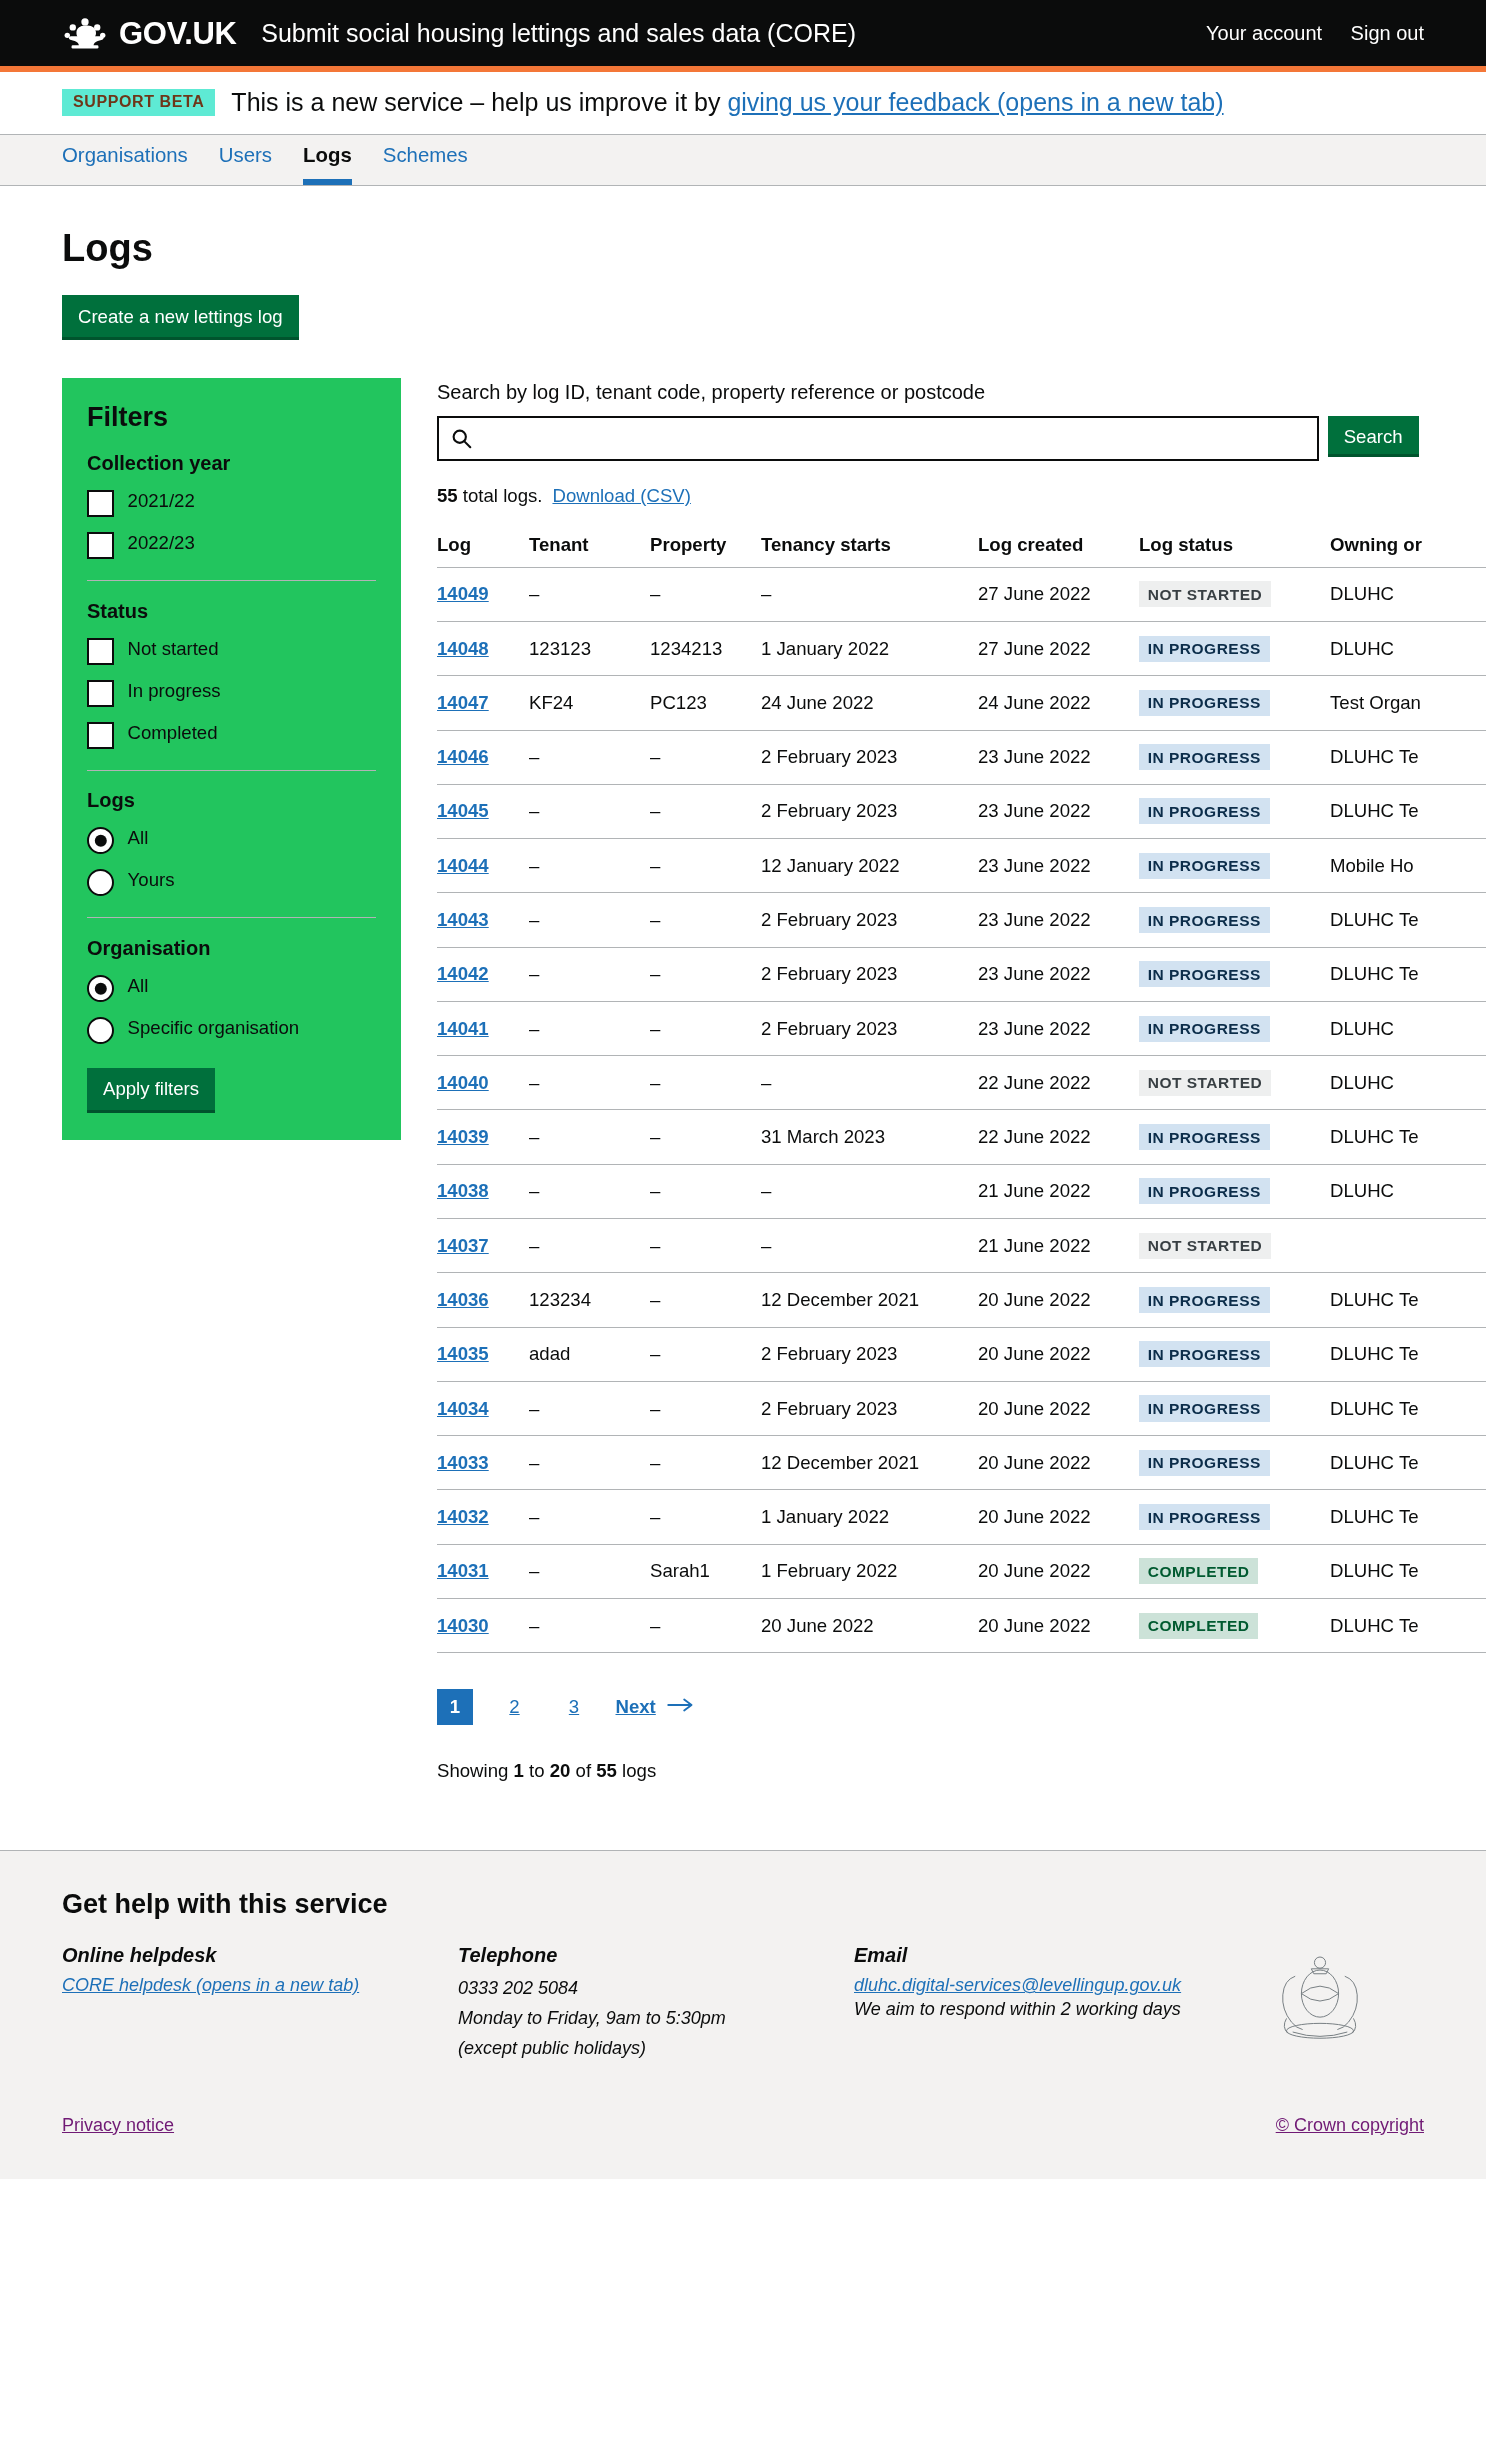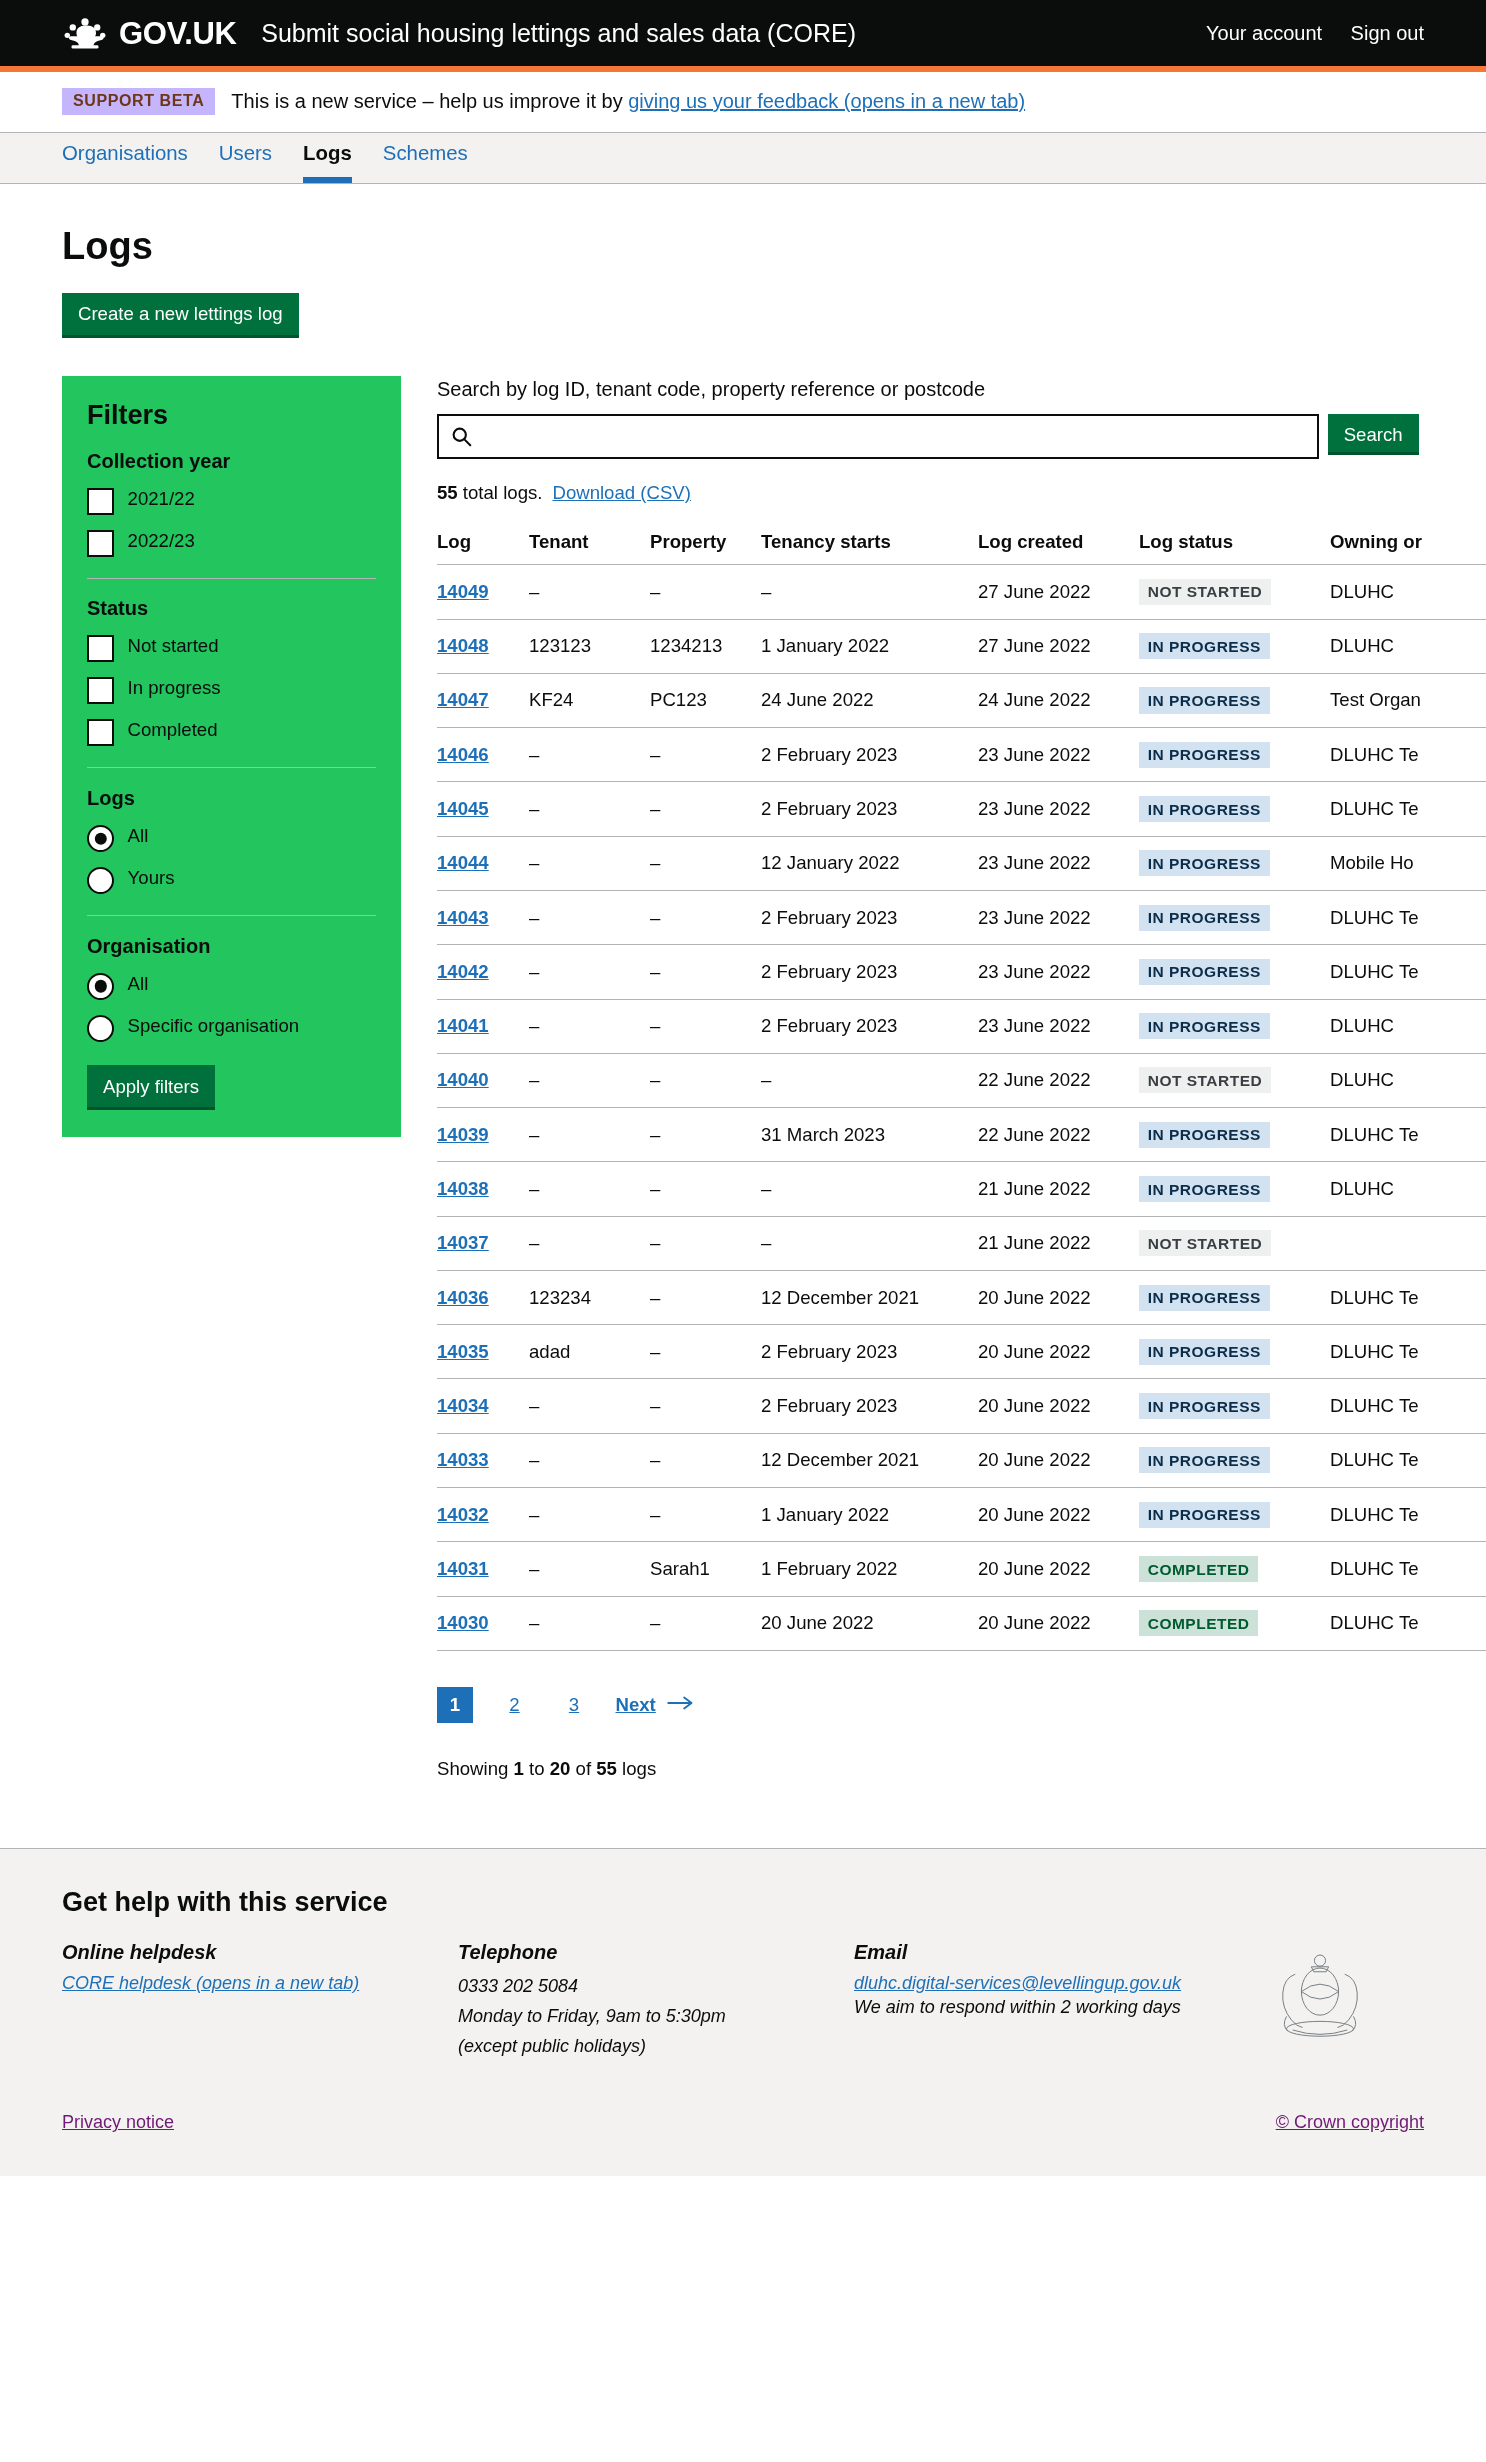--- a/index.html
+++ b/index.html
@@ -52,31 +52,31 @@
   
   .phase-banner {
     border-bottom: 0.6px solid #b1b4b6;
     padding: 16px 62px 17.3px 62px;
     display:flex;
     align-items:center;
     gap: 16px;
     background:#fff;
   }
   .phase-tag {
-    background: #c4b5fd;
+    background: #5eead4;
     color: #6e3619;
     font-size: 16px;
     font-weight: 700;
     letter-spacing: 0.6px;
     padding: 5px 11px 5.6px 11px;
     text-transform: uppercase;
     display:inline-block;
     line-height:1;
   }
-  .phase-text { font-size: 20px; color:#0b0c0c; }
+  .phase-text { font-size: 25px; color:#0b0c0c; }
   .phase-text a { color:#1d70b8; text-decoration: underline; }
 
   
   .primary-nav {
     background: #f3f2f1;
     border-bottom: 0.6px solid #b1b4b6;
     padding: 0 62px;
     display:flex;
     align-items: flex-end;
     height: 51px;

